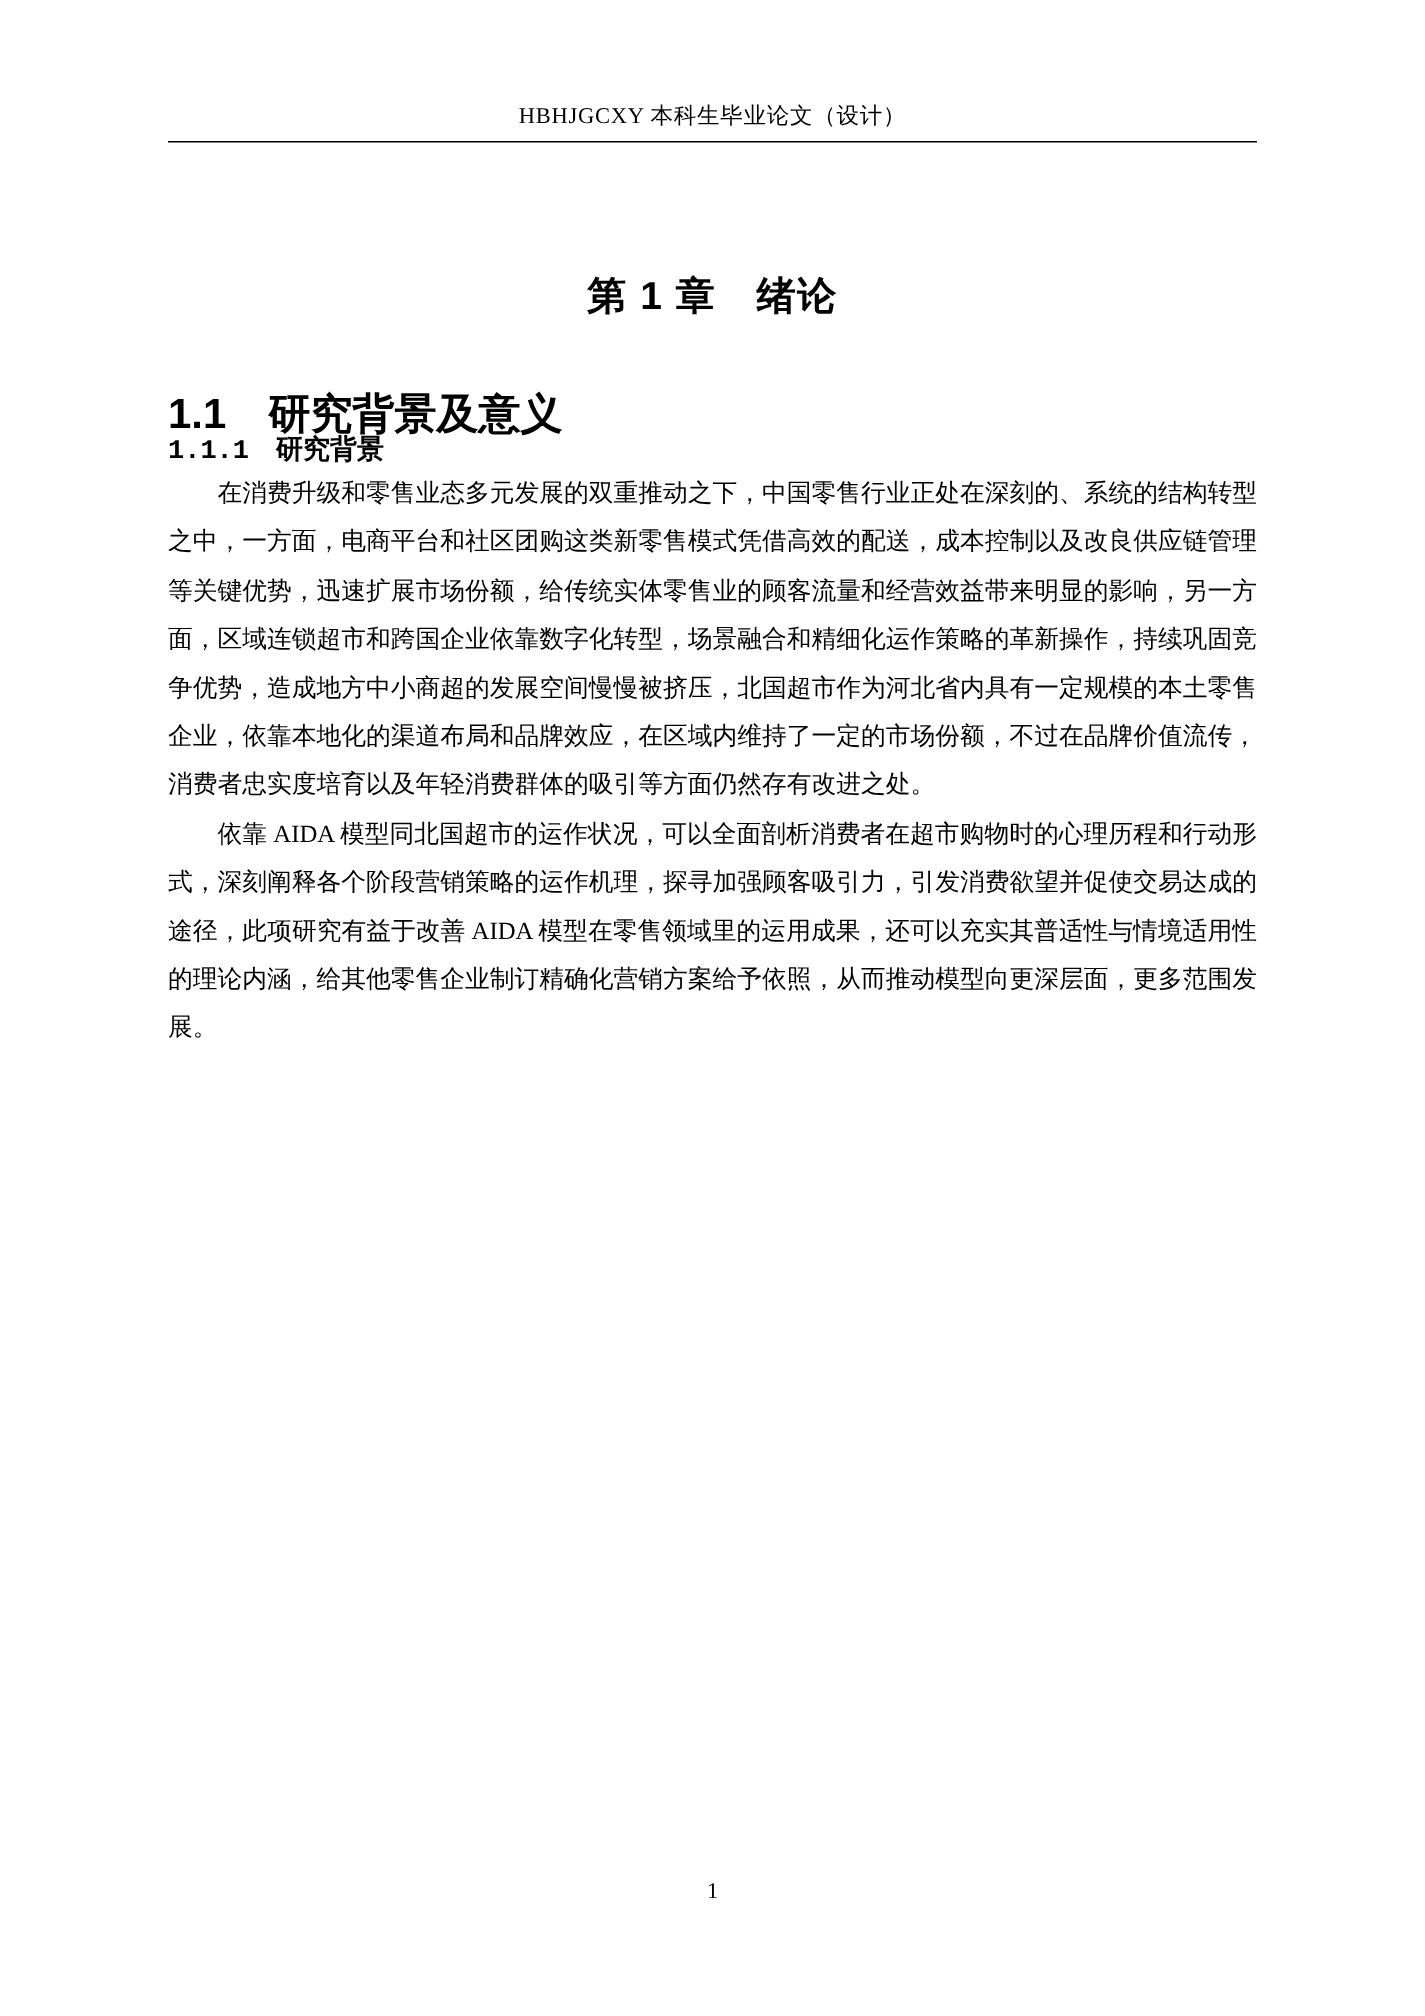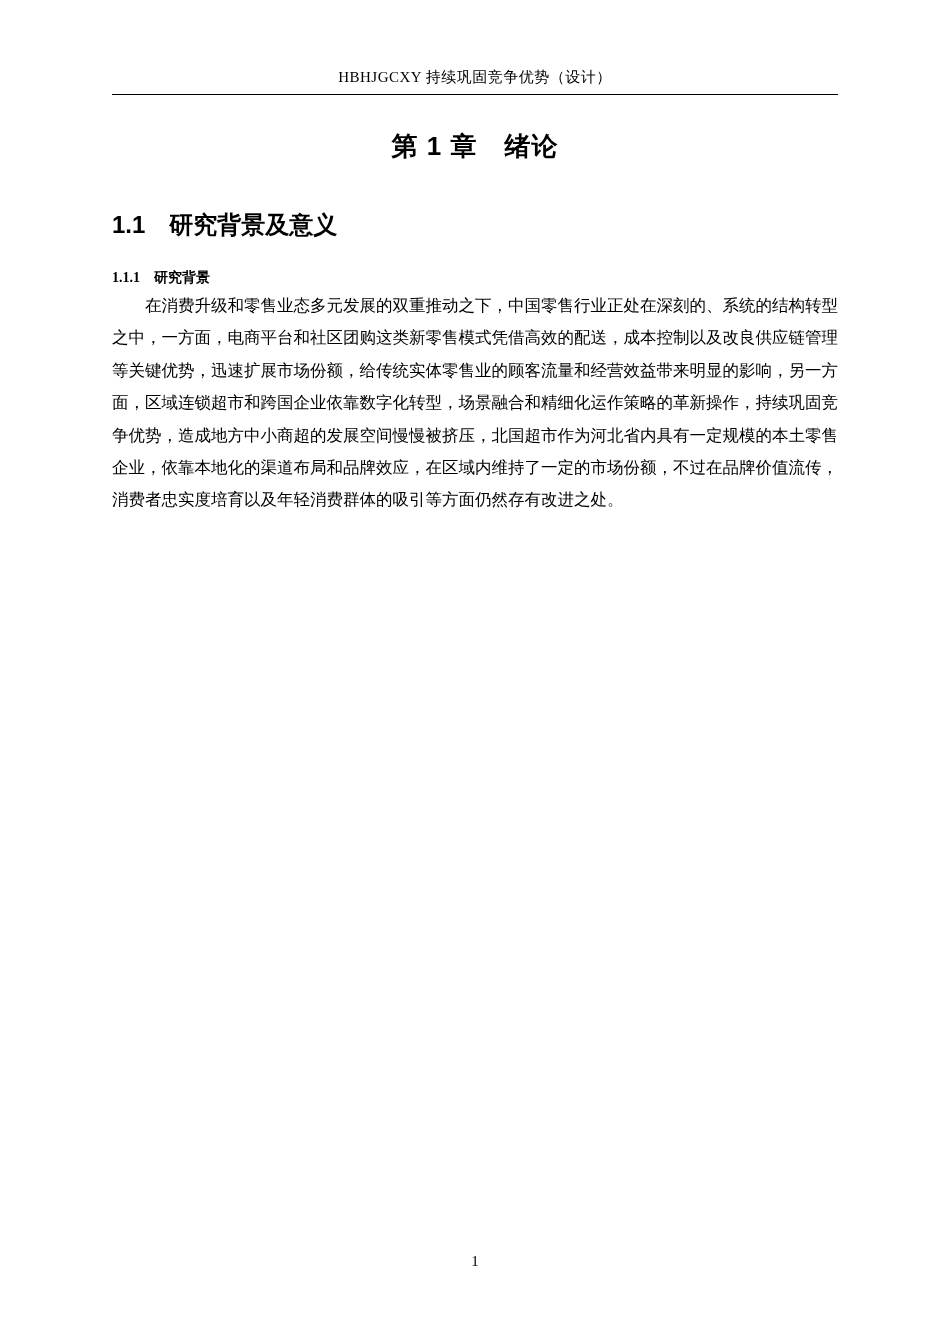--- a/index.html
+++ b/index.html
@@ -31,41 +31,40 @@
     padding-bottom: 7px;
     border-bottom: 1.5px solid #000000;
   }
   .doc-body {
     position: absolute;
     top: 96px;
     left: 112px;
     right: 112px;
   }
   .chapter-title {
-    margin-top: 32px;
+    margin-top: 83px;
     text-align: center;
     font-size: 26px;
     line-height: 36px;
     font-weight: bold;
     letter-spacing: 1px;
     font-family: "Liberation Sans", "DejaVu Sans", sans-serif;
   }
   .section-heading {
     margin-top: 48px;
-    font-size: 24px;
+    font-size: 28px;
     line-height: 26px;
     font-weight: bold;
     font-family: "Liberation Sans", "DejaVu Sans", sans-serif;
   }
   .subsection-heading {
-    margin-top: 28px;
-    font-size: 14px;
+    font-size: 18px;
     line-height: 24px;
     font-weight: bold;
-    font-family: Liberation Serif, serif;
+    font-family: Liberation Mono, monospace;
   }
   .body-paragraph {
     margin-top: 0;
     font-size: 16.5px;
     line-height: 32.4px;
     text-align: justify;
     text-indent: 2em;
   }
   .body-paragraph + .body-paragraph {
     margin-top: 0;
@@ -80,35 +79,36 @@
   .page-number {
     font-size: 15px;
   }
 </style>
 </head>
 <body>
 
 <div class="page">
 
   <header class="doc-header">
-    <div class="header-text">HBHJGCXY 持续巩固竞争优势（设计）</div>
+    <div class="header-text">HBHJGCXY 本科生毕业论文（设计）</div>
   </header>
 
   <main class="doc-body">
 
     <h1 class="chapter-title">第 1 章　绪论</h1>
 
     <h2 class="section-heading">1.1　研究背景及意义</h2>
 
     <h3 class="subsection-heading">1.1.1　研究背景</h3>
 
     <p class="body-paragraph">在消费升级和零售业态多元发展的双重推动之下，中国零售行业正处在深刻的、系统的结构转型之中，一方面，电商平台和社区团购这类新零售模式凭借高效的配送，成本控制以及改良供应链管理等关键优势，迅速扩展市场份额，给传统实体零售业的顾客流量和经营效益带来明显的影响，另一方面，区域连锁超市和跨国企业依靠数字化转型，场景融合和精细化运作策略的革新操作，持续巩固竞争优势，造成地方中小商超的发展空间慢慢被挤压，北国超市作为河北省内具有一定规模的本土零售企业，依靠本地化的渠道布局和品牌效应，在区域内维持了一定的市场份额，不过在品牌价值流传，消费者忠实度培育以及年轻消费群体的吸引等方面仍然存有改进之处。</p>
 
 
 
+    <p class="body-paragraph">依靠 AIDA 模型同北国超市的运作状况，可以全面剖析消费者在超市购物时的心理历程和行动形式，深刻阐释各个阶段营销策略的运作机理，探寻加强顾客吸引力，引发消费欲望并促使交易达成的途径，此项研究有益于改善 AIDA 模型在零售领域里的运用成果，还可以充实其普适性与情境适用性的理论内涵，给其他零售企业制订精确化营销方案给予依照，从而推动模型向更深层面，更多范围发展。</p>
 
 
 
   </main>
 
   <footer class="doc-footer">
     <span class="page-number">1</span>
   </footer>
 
 </div>

